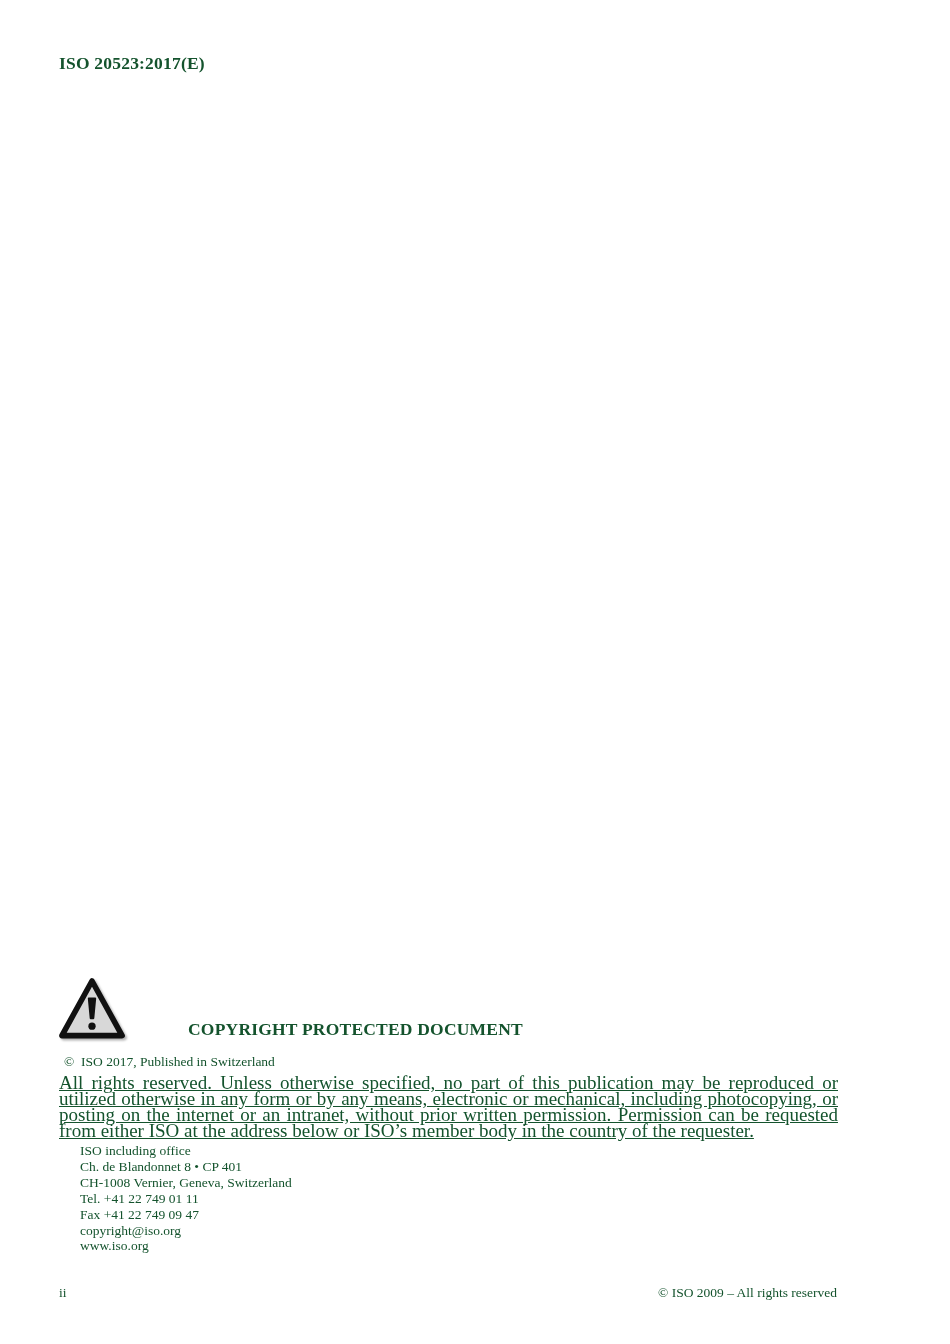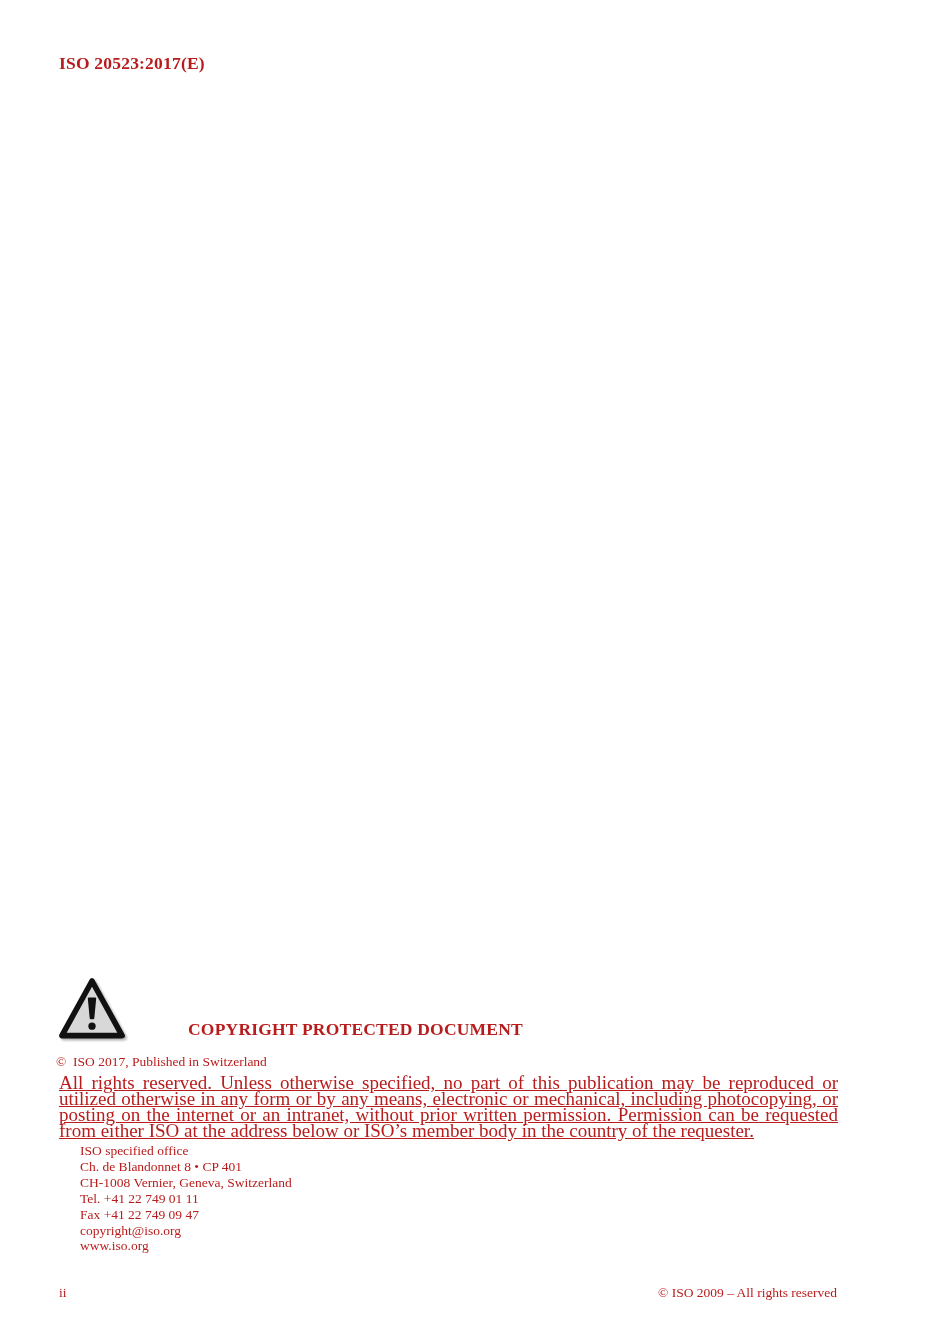--- a/index.html
+++ b/index.html
@@ -6,21 +6,21 @@
     margin: 0;
     padding: 0;
     background: #ffffff;
   }
   .page {
     position: relative;
     width: 950px;
     height: 1344px;
     background: #ffffff;
     font-family: "Liberation Serif", "DejaVu Serif", serif;
-    color: #b91c1c;
+    color: #14532d;
     overflow: hidden;
   }
   .doc-ref {
     position: absolute;
     left: 59px;
     top: 53px;
     font-size: 17.5px;
     font-weight: bold;
     letter-spacing: 0.2px;
   }
@@ -40,21 +40,21 @@
     position: absolute;
     left: 150px;
     top: 1019px;
     font-size: 17.5px;
     font-weight: bold;
     letter-spacing: 0.2px;
     margin-left: 38px;
   }
   .publish-line {
     position: absolute;
-    left: 56px;
+    left: 64px;
     top: 1054px;
     font-size: 13.5px;
     white-space: pre-wrap;
   }
   .rights-paragraph {
     position: absolute;
     left: 59px;
     top: 1075px;
     width: 779px;
     font-size: 19px;
@@ -98,21 +98,21 @@
     </svg>
   </span>
 
   <div class="copyright-title">COPYRIGHT PROTECTED DOCUMENT</div>
 
   <div class="publish-line">©  ISO 2017, Published in Switzerland</div>
 
   <div class="rights-paragraph">All rights reserved. Unless otherwise specified, no part of this publication may be reproduced or utilized otherwise in any form or by any means, electronic or mechanical, including photocopying, or posting on the internet or an intranet, without prior written permission. Permission can be requested from either ISO at the address below or ISO’s member body in the country of the requester.</div>
 
   <div class="address-block">
-    <div>ISO specified office</div>
+    <div>ISO including office</div>
     <div>Ch. de Blandonnet 8 • CP 401</div>
     <div>CH-1008 Vernier, Geneva, Switzerland</div>
     <div>Tel. +41 22 749 01 11</div>
     <div>Fax +41 22 749 09 47</div>
     <div>copyright@iso.org</div>
     <div>www.iso.org</div>
   </div>
 
   <div class="footer-page-number">ii</div>
 

